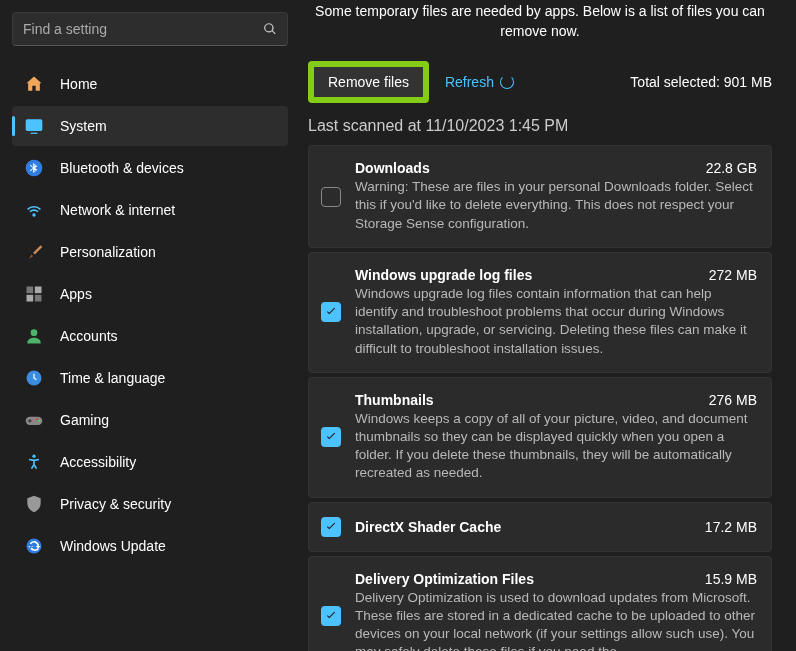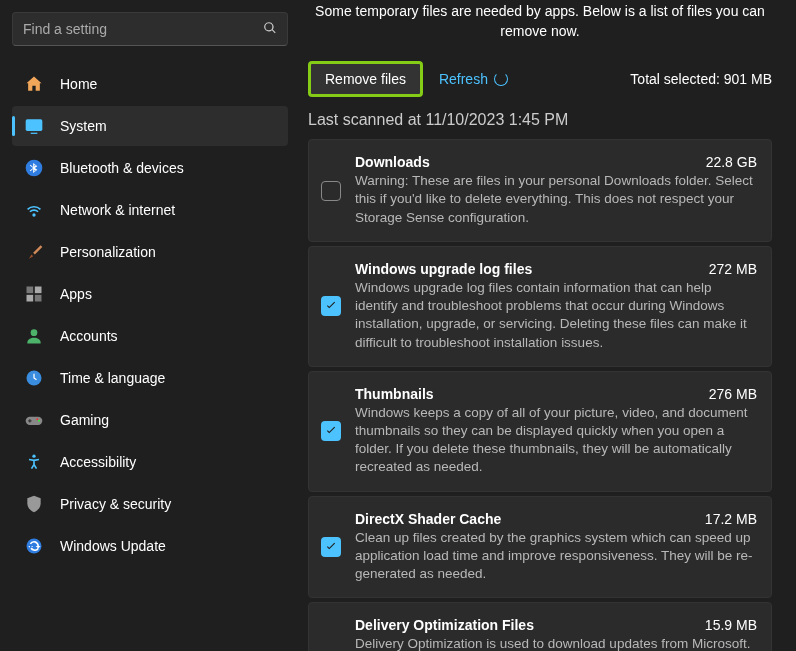--- a/index.html
+++ b/index.html
@@ -13,21 +13,21 @@
       overflow: hidden;
       display: flex;
     }
     .sidebar {
       width: 300px;
       padding: 12px;
       flex-shrink: 0;
     }
     .search-box {
       display: flex;
-      align-items: flex-start;
+      align-items: center;
       background: #2d2d2d;
       border: 1px solid #3a3a3a;
       border-radius: 4px;
       padding: 8px 10px;
       margin-bottom: 18px;
       border-bottom: 1px solid #555;
     }
     .search-box input {
       flex: 1;
       background: transparent;
@@ -88,21 +88,21 @@
     }
     .action-row {
       display: flex;
       align-items: center;
       gap: 16px;
       margin-bottom: 14px;
     }
     .btn {
       padding: 7px 14px;
       border-radius: 4px;
-      border: 3px solid #84cc16;
+      border: 6px solid #84cc16;
       background: #333;
       color: #fff;
       cursor: pointer;
       font-size: 14px;
       font-family: inherit;
     }
     .btn-link {
       background: transparent;
       border: none;
       color: #4cc2ff;
@@ -356,21 +356,20 @@
         <div class="chk checked">
           <svg viewBox="0 0 24 24">
             <path d="M9 16l-4-4 1.4-1.4L9 13.2l8.6-8.6L19 6z"></path>
           </svg>
         </div>
         <div class="file-body">
           <div class="file-header">
             <span class="file-name">DirectX Shader Cache</span>
             <span class="file-size">17.2 MB</span>
           </div>
-          <div class="file-desc">Clean up files created by the graphics system which can speed up application load time and improve responsiveness. They will be re-generated as needed.</div>
         </div>
       </div>
       <div class="file-card">
         <div class="chk checked">
           <svg viewBox="0 0 24 24">
             <path d="M9 16l-4-4 1.4-1.4L9 13.2l8.6-8.6L19 6z"></path>
           </svg>
         </div>
         <div class="file-body">
           <div class="file-header">

